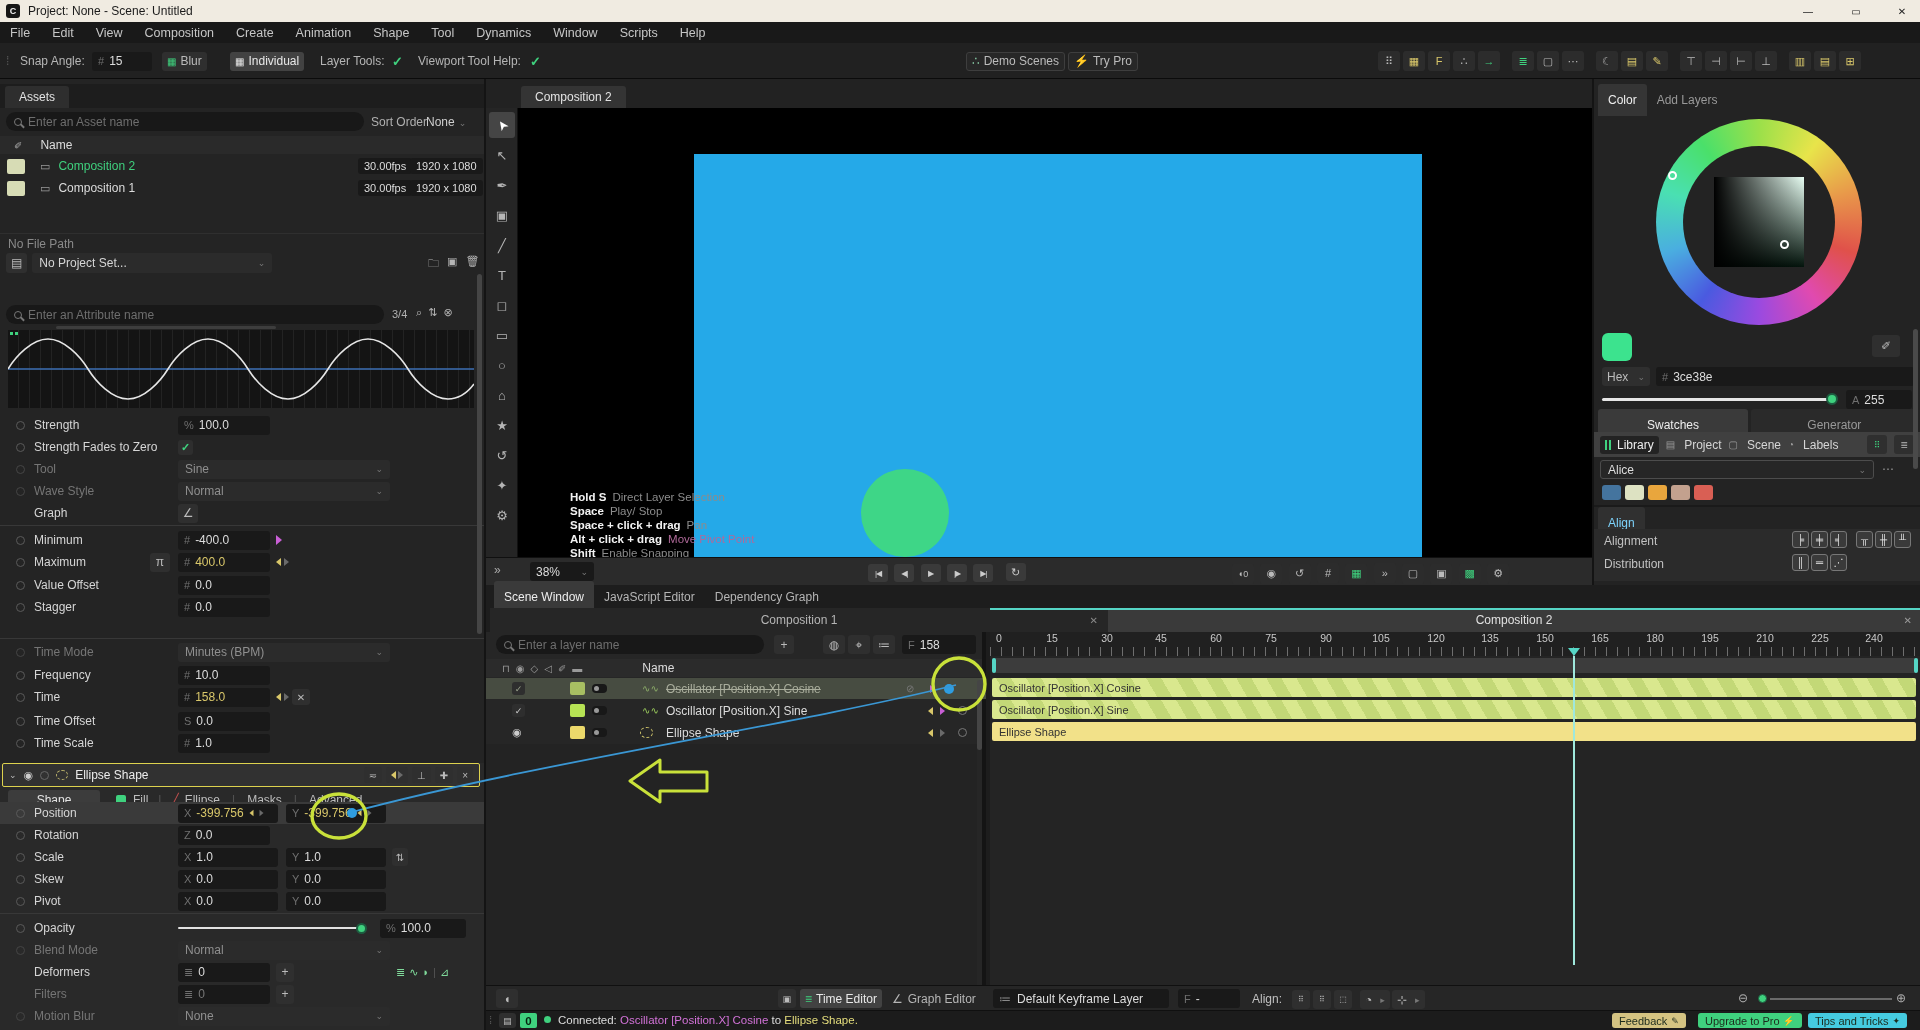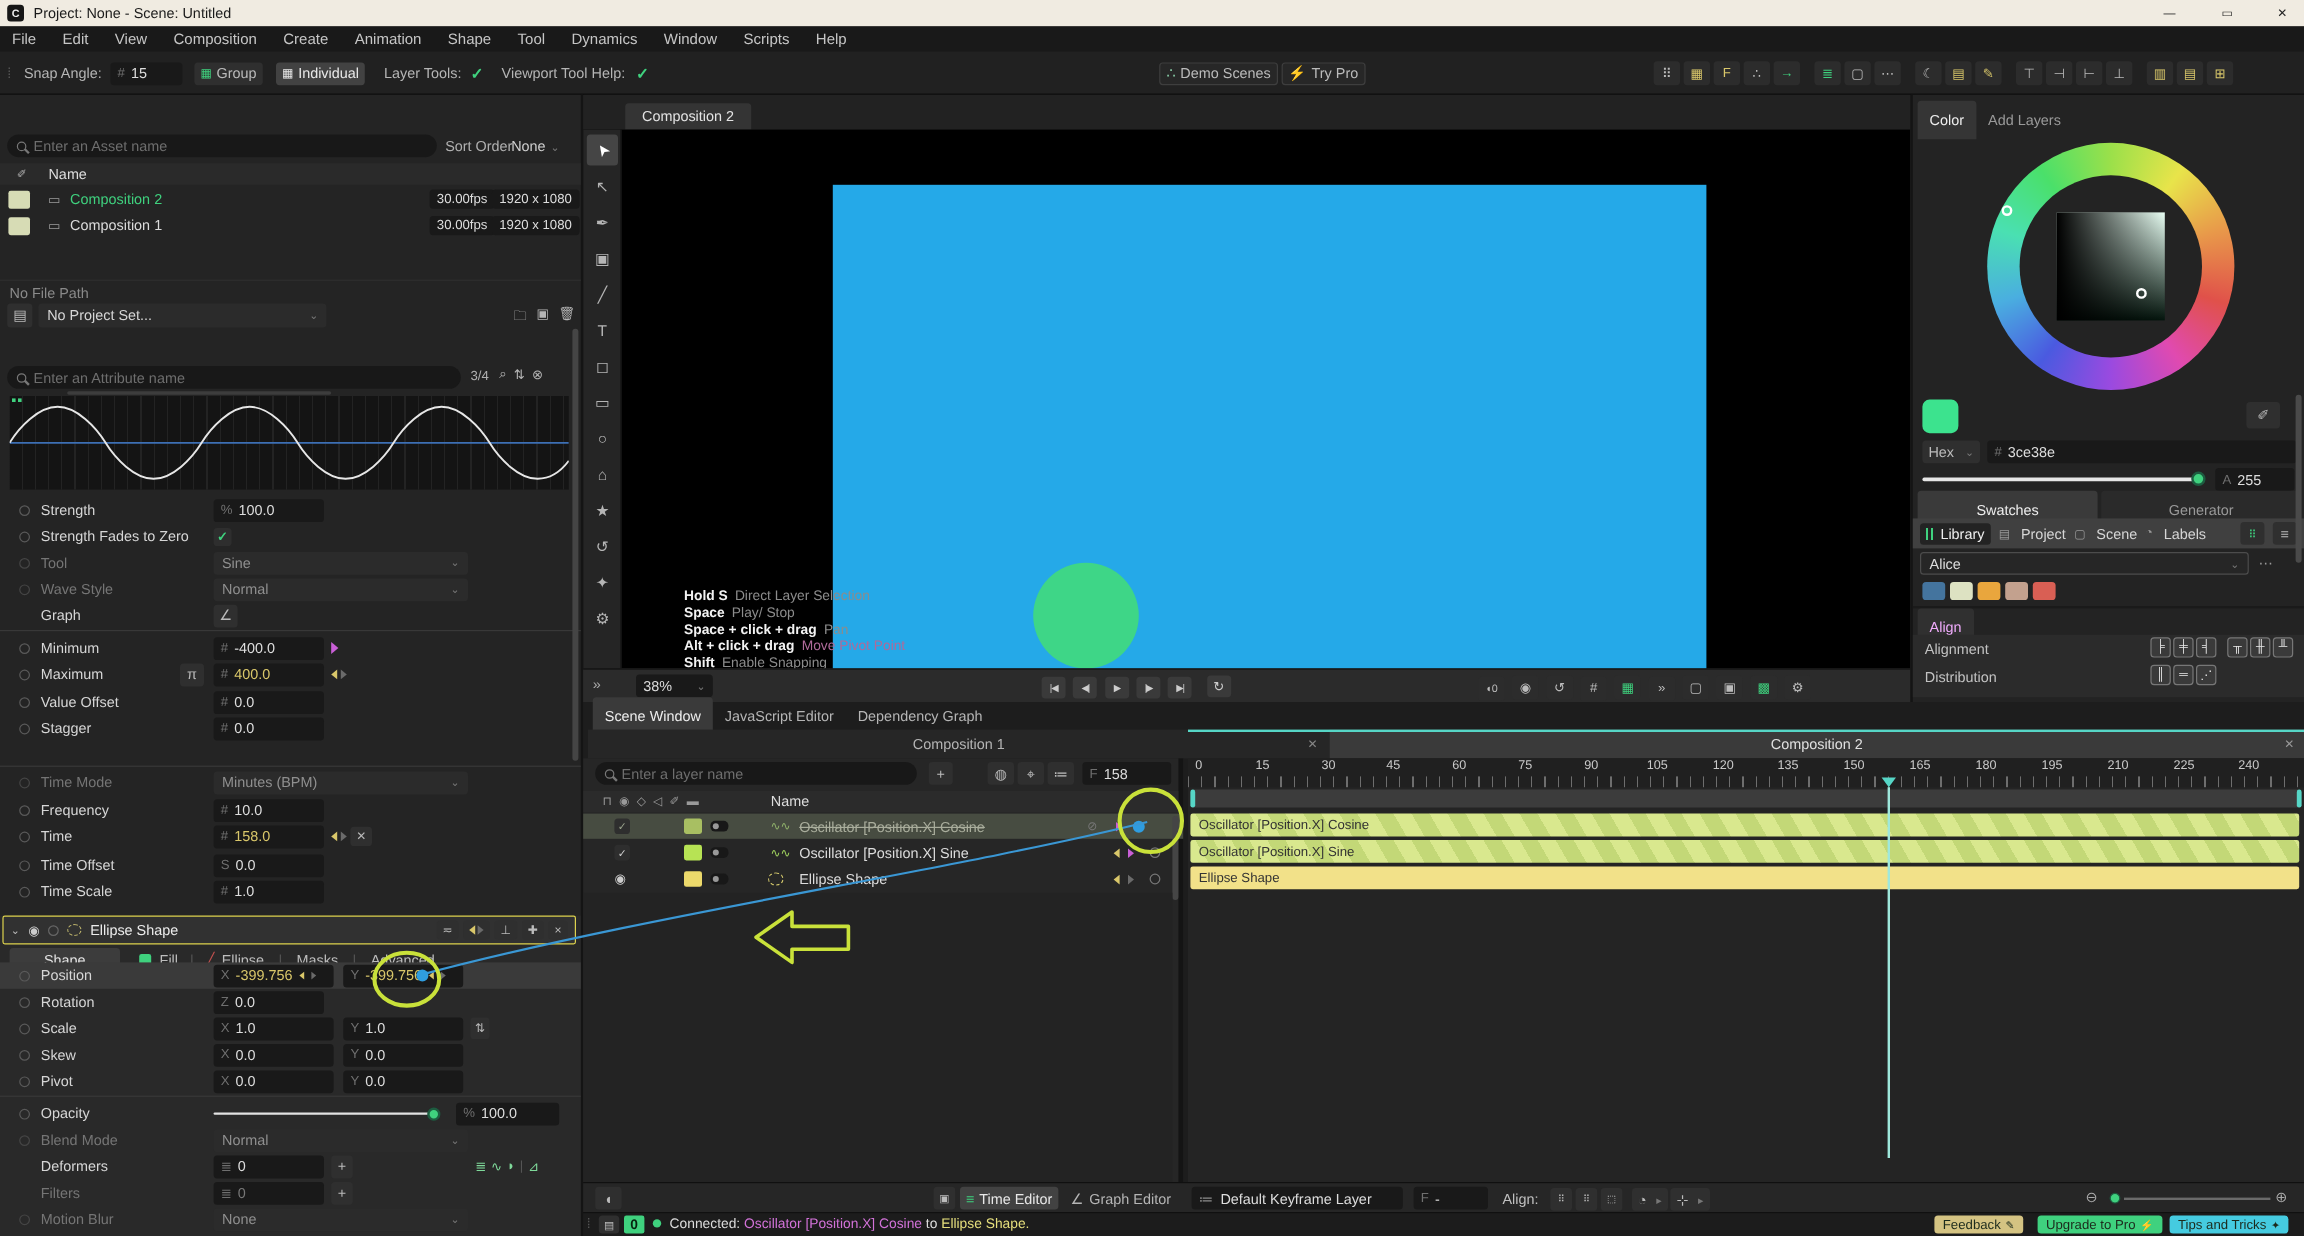--- a/index.html
+++ b/index.html
@@ -106,21 +106,21 @@
     <div class="tb" style="left:20px;color:#b5b5b5">Snap Angle:</div>
     <div class="tb" style="left:92px">
         <span class="field" style="width:60px">
           <i class="pfx">#</i>
           <span>15</span>
         </span>
       </div>
     <div class="tb" style="left:162px">
         <span class="chip">
           <span style="color:#3fd17e;font-size:10px">▦</span>
-          <span>Group</span>
+          <span>Blur</span>
         </span>
       </div>
     <div class="tb" style="left:230px">
         <span class="chip sel">
           <span style="font-size:10px">▦</span>
           <span>Individual</span>
         </span>
       </div>
     <div class="tb" style="left:320px;color:#b5b5b5">Layer Tools:</div>
     <div class="tb" style="left:392px">
@@ -158,20 +158,23 @@
       <span class="icbtn">⊣</span>
       <span class="icbtn">⊢</span>
       <span class="icbtn" style="margin-right:12px">⊥</span>
       <span class="icbtn y">▥</span>
       <span class="icbtn y">▤</span>
       <span class="icbtn y">⊞</span>
     </div>
   </div>
 
   <div class="panel-left">
+    <div class="tabstrip" style="top:5px">
+        <span class="tab">Assets</span>
+      </div>
     <div class="abs" style="left:6px;top:33px;width:358px">
         <div class="search">
           <span class="mag"></span>
           <input readonly="" placeholder="Enter an Asset name" style="">
         </div>
       </div>
     <div class="abs" style="left:371px;top:36px;color:#b0b0b0">Sort Order</div>
     <div class="abs" style="left:426px;top:36px;color:#cfcfcf"><span>None</span><span class="ddc">⌄</span></div>
     <div class="abs" style="left:0;top:57px;width:100%;height:18px;background:#2a2a2a;display:flex;align-items:center">
       <span style="margin-left:14px;color:#aaa;font-size:10px">✐</span>
@@ -630,21 +633,21 @@
         <span>Alice</span>
         <span class="ddc">⌄</span>
       </div>
     <div class="abs" style="left:288px;top:383px;color:#999">⋯</div>
     <span class="swchip" style="left:8px;top:406px;background:#44749e"></span>
     <span class="swchip" style="left:31px;top:406px;background:#dde2c2"></span>
     <span class="swchip" style="left:54px;top:406px;background:#e9a63d"></span>
     <span class="swchip" style="left:77px;top:406px;background:#c3a18e"></span>
     <span class="swchip" style="left:100px;top:406px;background:#d95f54"></span>
     <div class="abs" style="left:0;top:426px;width:100%;height:2px;background:#1a1a1a"></div>
-    <div class="abs" style="left:4px;top:428px"><span class="minitab" style="background:#303030;color:#f0abfc">Align</span></div>
+    <div class="abs" style="left:4px;top:428px"><span class="minitab" style="background:#303030;color:#7dd3fc">Align</span></div>
     <div class="abs" style="left:0;top:450px;width:100%;height:52px;background:#2b2b2b"></div>
     <div class="abs" style="left:10px;top:455px;color:#c2c2c2">Alignment</div>
     <span class="alchip" style="left:198px;top:452px">╞</span>
     <span class="alchip" style="left:217px;top:452px">╪</span>
     <span class="alchip" style="left:236px;top:452px">╡</span>
     <span class="alchip" style="left:262px;top:452px">╥</span>
     <span class="alchip" style="left:281px;top:452px">╫</span>
     <span class="alchip" style="left:300px;top:452px">╨</span>
     <div class="abs" style="left:10px;top:478px;color:#c2c2c2">Distribution</div>
     <span class="alchip" style="left:198px;top:475px">║</span>

